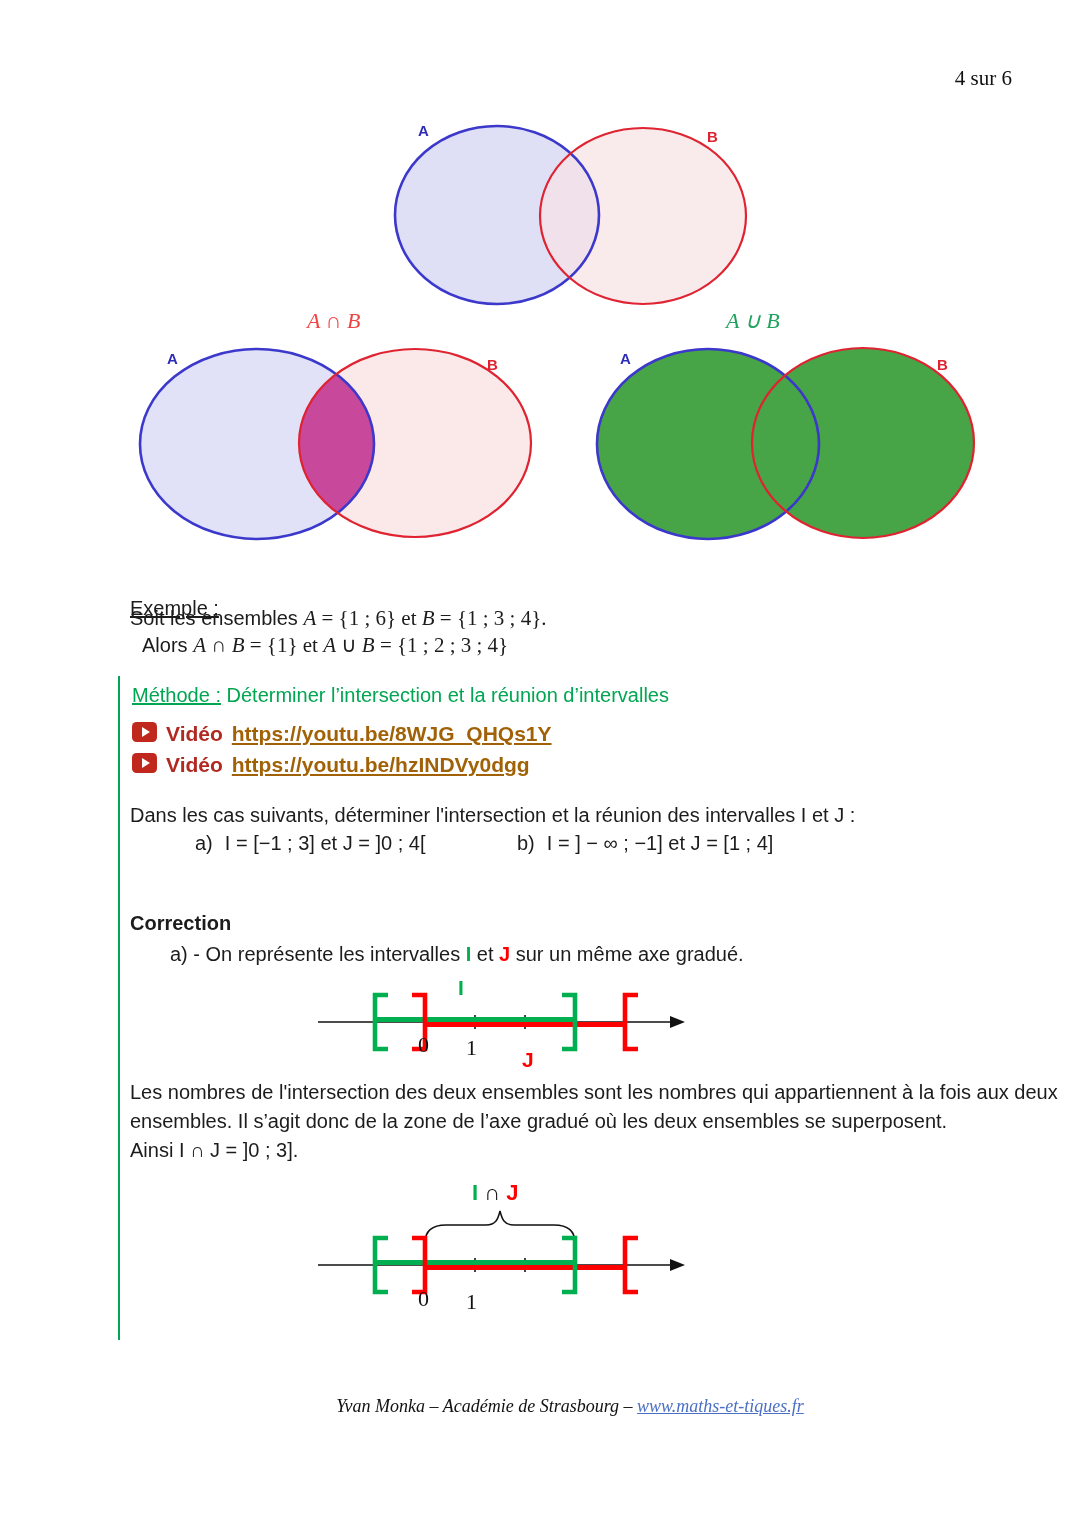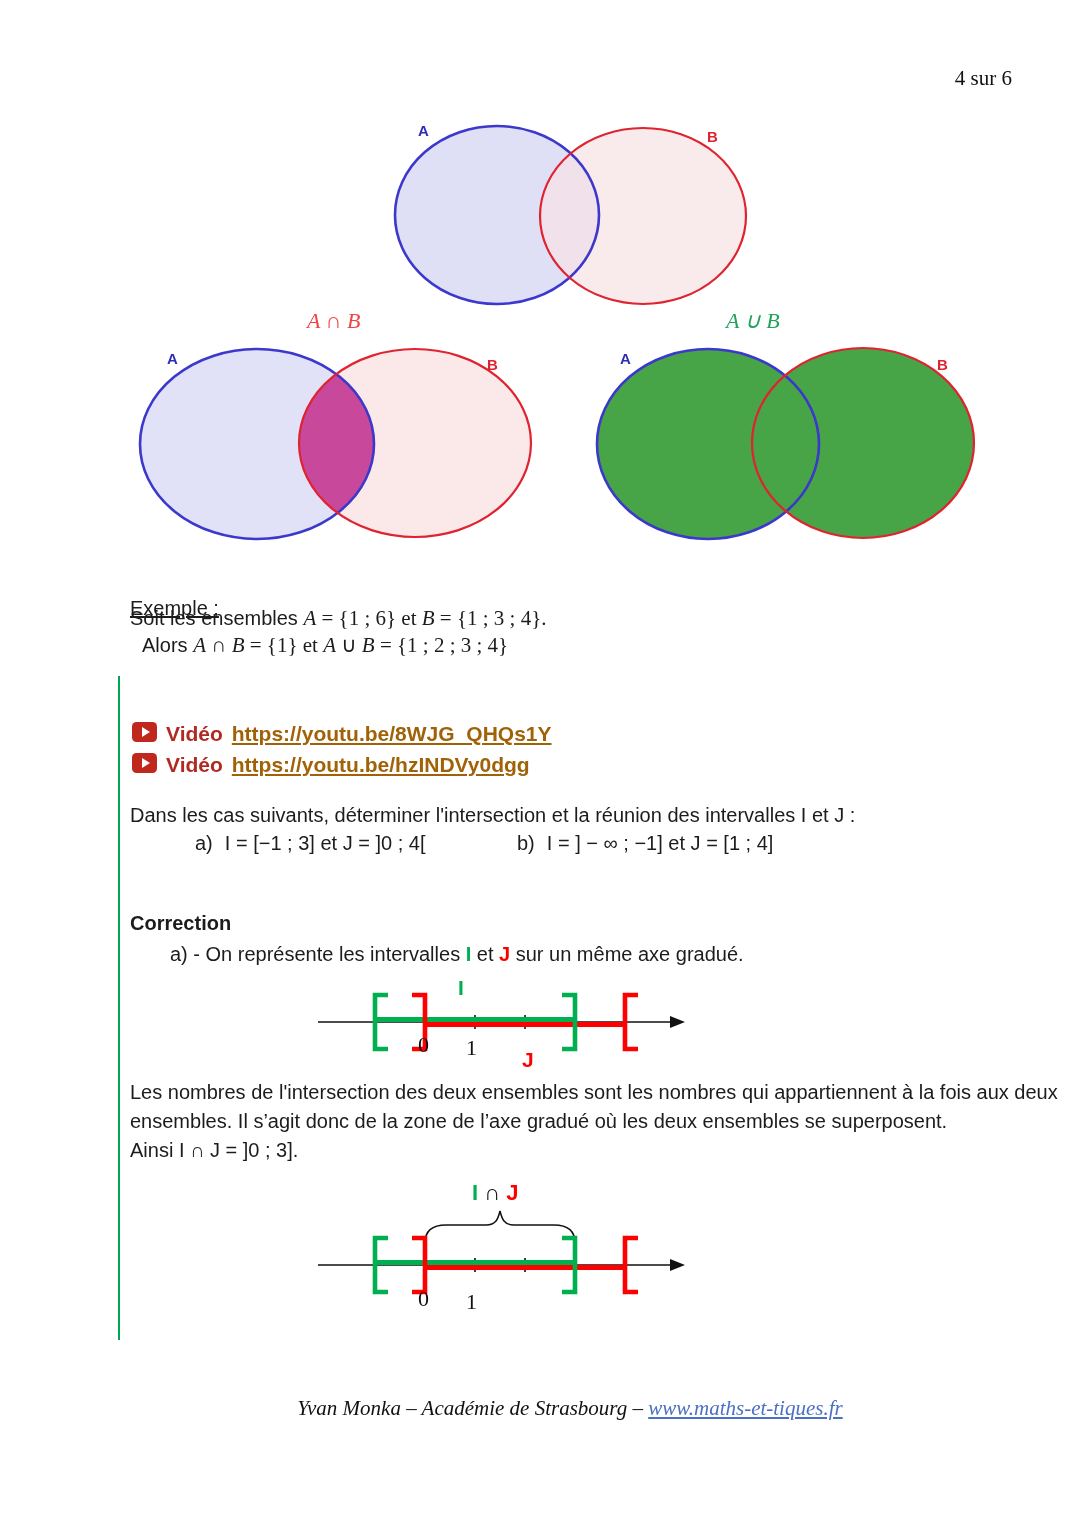--- a/index.html
+++ b/index.html
@@ -23,21 +23,21 @@
   .video-row{display:flex;gap:9px;}
   .video-label{color:#b02a22;font-weight:bold;font-size:21px;}
   .video-link{color:#a16207;font-weight:bold;font-size:21px;text-decoration:underline;}
   .bold{font-weight:bold;}
   .i-green{color:#00b050;font-weight:bold;}
   .j-red{color:#fe0000;font-weight:bold;}
   .case-row{display:flex;gap:12px;font-size:20px;}
   .para{font-size:20px;line-height:29px;}
   .axis-num{font-family:"Liberation Serif",serif;font-size:22px;color:#111;}
   .nl-label{font-size:21px;font-weight:bold;}
-  .footer{font-family:"Liberation Serif",serif;font-style:italic;font-size:21px;color:#111;
+  .footer{font-family:"Liberation Serif",serif;font-style:italic;font-size:18px;color:#111;
           text-align:center;}
   .footer-link{color:#4a6fc4;text-decoration:underline;}
   a{cursor:pointer;}
 </style>
 </head>
 <body>
 
 <div class="page">
 
   <div class="abs page-num serif" style="top:66px;right:68px;">4 sur 6</div>
@@ -81,20 +81,23 @@
   <div class="abs txt h-underline" style="left:130px;top:580px;margin-top:17px;">Exemple :</div>
   <div class="abs example-line" style="left:130px;top:606px;">
     <span class="txt">Soit les ensembles </span><span class="mi">A</span><span class="mr"> = {1 ; 6} et </span><span class="mi">B</span><span class="mr"> = {1 ; 3 ; 4}.</span>
   </div>
   <div class="abs example-line" style="left:130px;top:633px;margin-left:12px;">
     <span class="txt">Alors </span><span class="mi">A</span><span class="mr"> ∩ </span><span class="mi">B</span><span class="mr"> = {1} et </span><span class="mi">A</span><span class="mr"> ∪ </span><span class="mi">B</span><span class="mr"> = {1 ; 2 ; 3 ; 4}</span>
   </div>
 
   <div class="abs green-bar" style="left:118px;top:676px;height:664px;"></div>
 
+  <div class="abs methode-head" style="left:132px;top:684px;">
+    <span class="h-underline">Méthode :</span><span> Déterminer l’intersection et la réunion d’intervalles</span>
+  </div>
 
   <div class="abs video-row" style="left:132px;top:722px;">
     <svg width="25" height="20">
       <rect width="25" height="20" rx="4.5" fill="#c0281e"></rect>
       <path d="M10,5 L18,10 L10,15 Z" fill="#ffffff"></path>
     </svg>
     <span class="video-label">Vidéo</span>
     <a class="video-link">https://youtu.be/8WJG_QHQs1Y</a>
   </div>
   <div class="abs video-row" style="left:132px;top:753px;">

